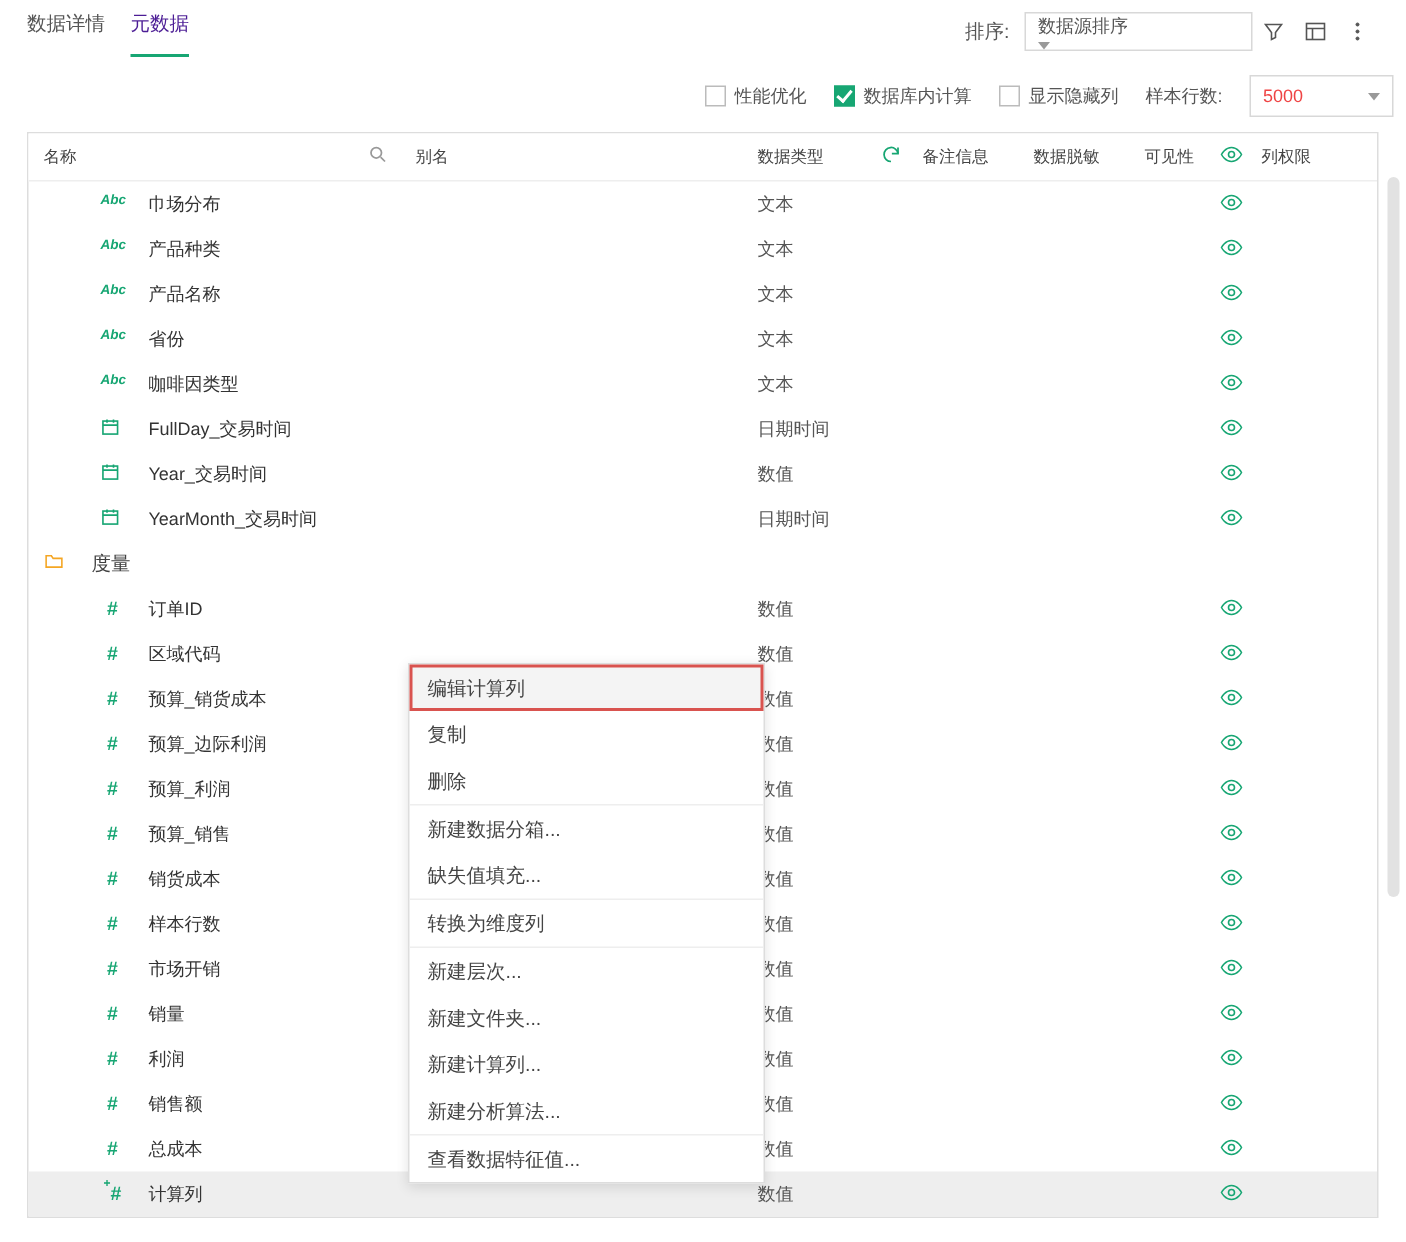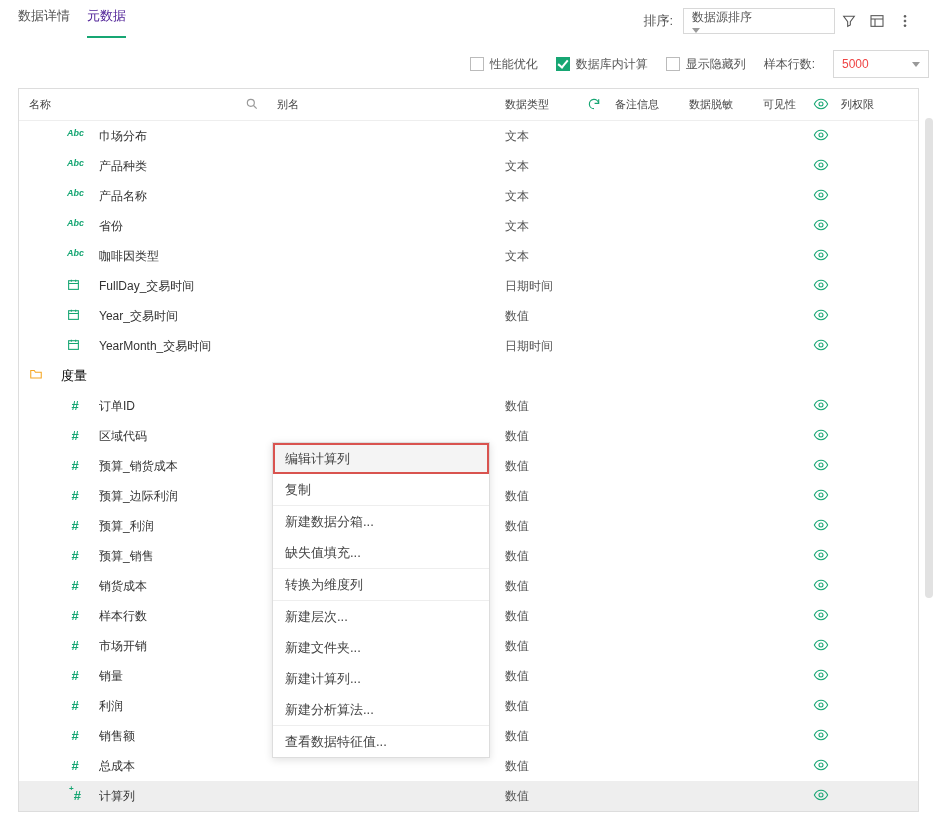--- a/index.html
+++ b/index.html
@@ -55,24 +55,24 @@
 
   .type-abc { color:#17a673; font-size:9px; font-style:italic; font-weight:600; width:16px; text-align:center;}
   .type-date { color:#17a673; width:16px; display:flex; align-items:center;}
   .type-hash { color:#17a673; font-size:13px; font-weight:600; width:16px; text-align:center;}
   .type-hash.calc {color:#17a673; position:relative;}
   .type-folder { color:#f5a623; width:16px; display:flex; align-items:center;}
 
   .eye-ico {color:#17a673;}
 
   
-  .folder-row .cell-name {font-size:13px; color:#000000;}
+  .folder-row .cell-name {font-size:13px; color:#404040;}
 
   
-  .ctx-menu { position:absolute; left:253px; top:321px; width:218px; background:#fff; border:1px solid #ddd; box-shadow:0 2px 8px rgba(0,0,0,0.12);}
+  .ctx-menu { position:absolute; left:253px; top:321px; width:238px; background:#fff; border:1px solid #ddd; box-shadow:0 2px 8px rgba(0,0,0,0.12);}
   .ctx-item { height:31px; display:flex; align-items:center; padding:0 12px; font-size:13px; color:#444; cursor:pointer;}
   .ctx-item.highlight { outline:2px solid #d9534f; outline-offset:-2px; background:#f4f4f4;}
   .ctx-sep { height:1px; background:#eee; margin:0;}
 
   
   .vscroll { position:absolute; right:4px; top:50px; width:12px; bottom:10px;}
   .vscroll .thumb { position:absolute; right:0; width:8px; top:68px; height:480px; background:#e2e2e2; border-radius:4px;}
 
   .chevron-down { width:0;height:0;border-left:4px solid transparent;border-right:4px solid transparent;border-top:5px solid #999;}
 
@@ -561,20 +561,21 @@
         <div class="cell-vis"></div>
         <div class="cell-visicon"><span class="eye-ico"><svg width="16" height="16" viewBox="0 0 24 24" fill="none" stroke="#17a673" stroke-width="1.6">
               <path d="M2 12s3.5-7 10-7 10 7 10 7-3.5 7-10 7S2 12 2 12z"></path>
               <circle cx="12" cy="12" r="3"></circle>
             </svg></span></div>
         <div class="cell-perm"></div>
       </div>
       <div class="ctx-menu">
         <div class="ctx-item highlight">编辑计算列</div>
         <div class="ctx-item">复制</div>
+        <div class="ctx-item">删除</div>
         <div class="ctx-sep"></div>
         <div class="ctx-item">新建数据分箱...</div>
         <div class="ctx-item">缺失值填充...</div>
         <div class="ctx-sep"></div>
         <div class="ctx-item">转换为维度列</div>
         <div class="ctx-sep"></div>
         <div class="ctx-item">新建层次...</div>
         <div class="ctx-item">新建文件夹...</div>
         <div class="ctx-item">新建计算列...</div>
         <div class="ctx-item">新建分析算法...</div>

